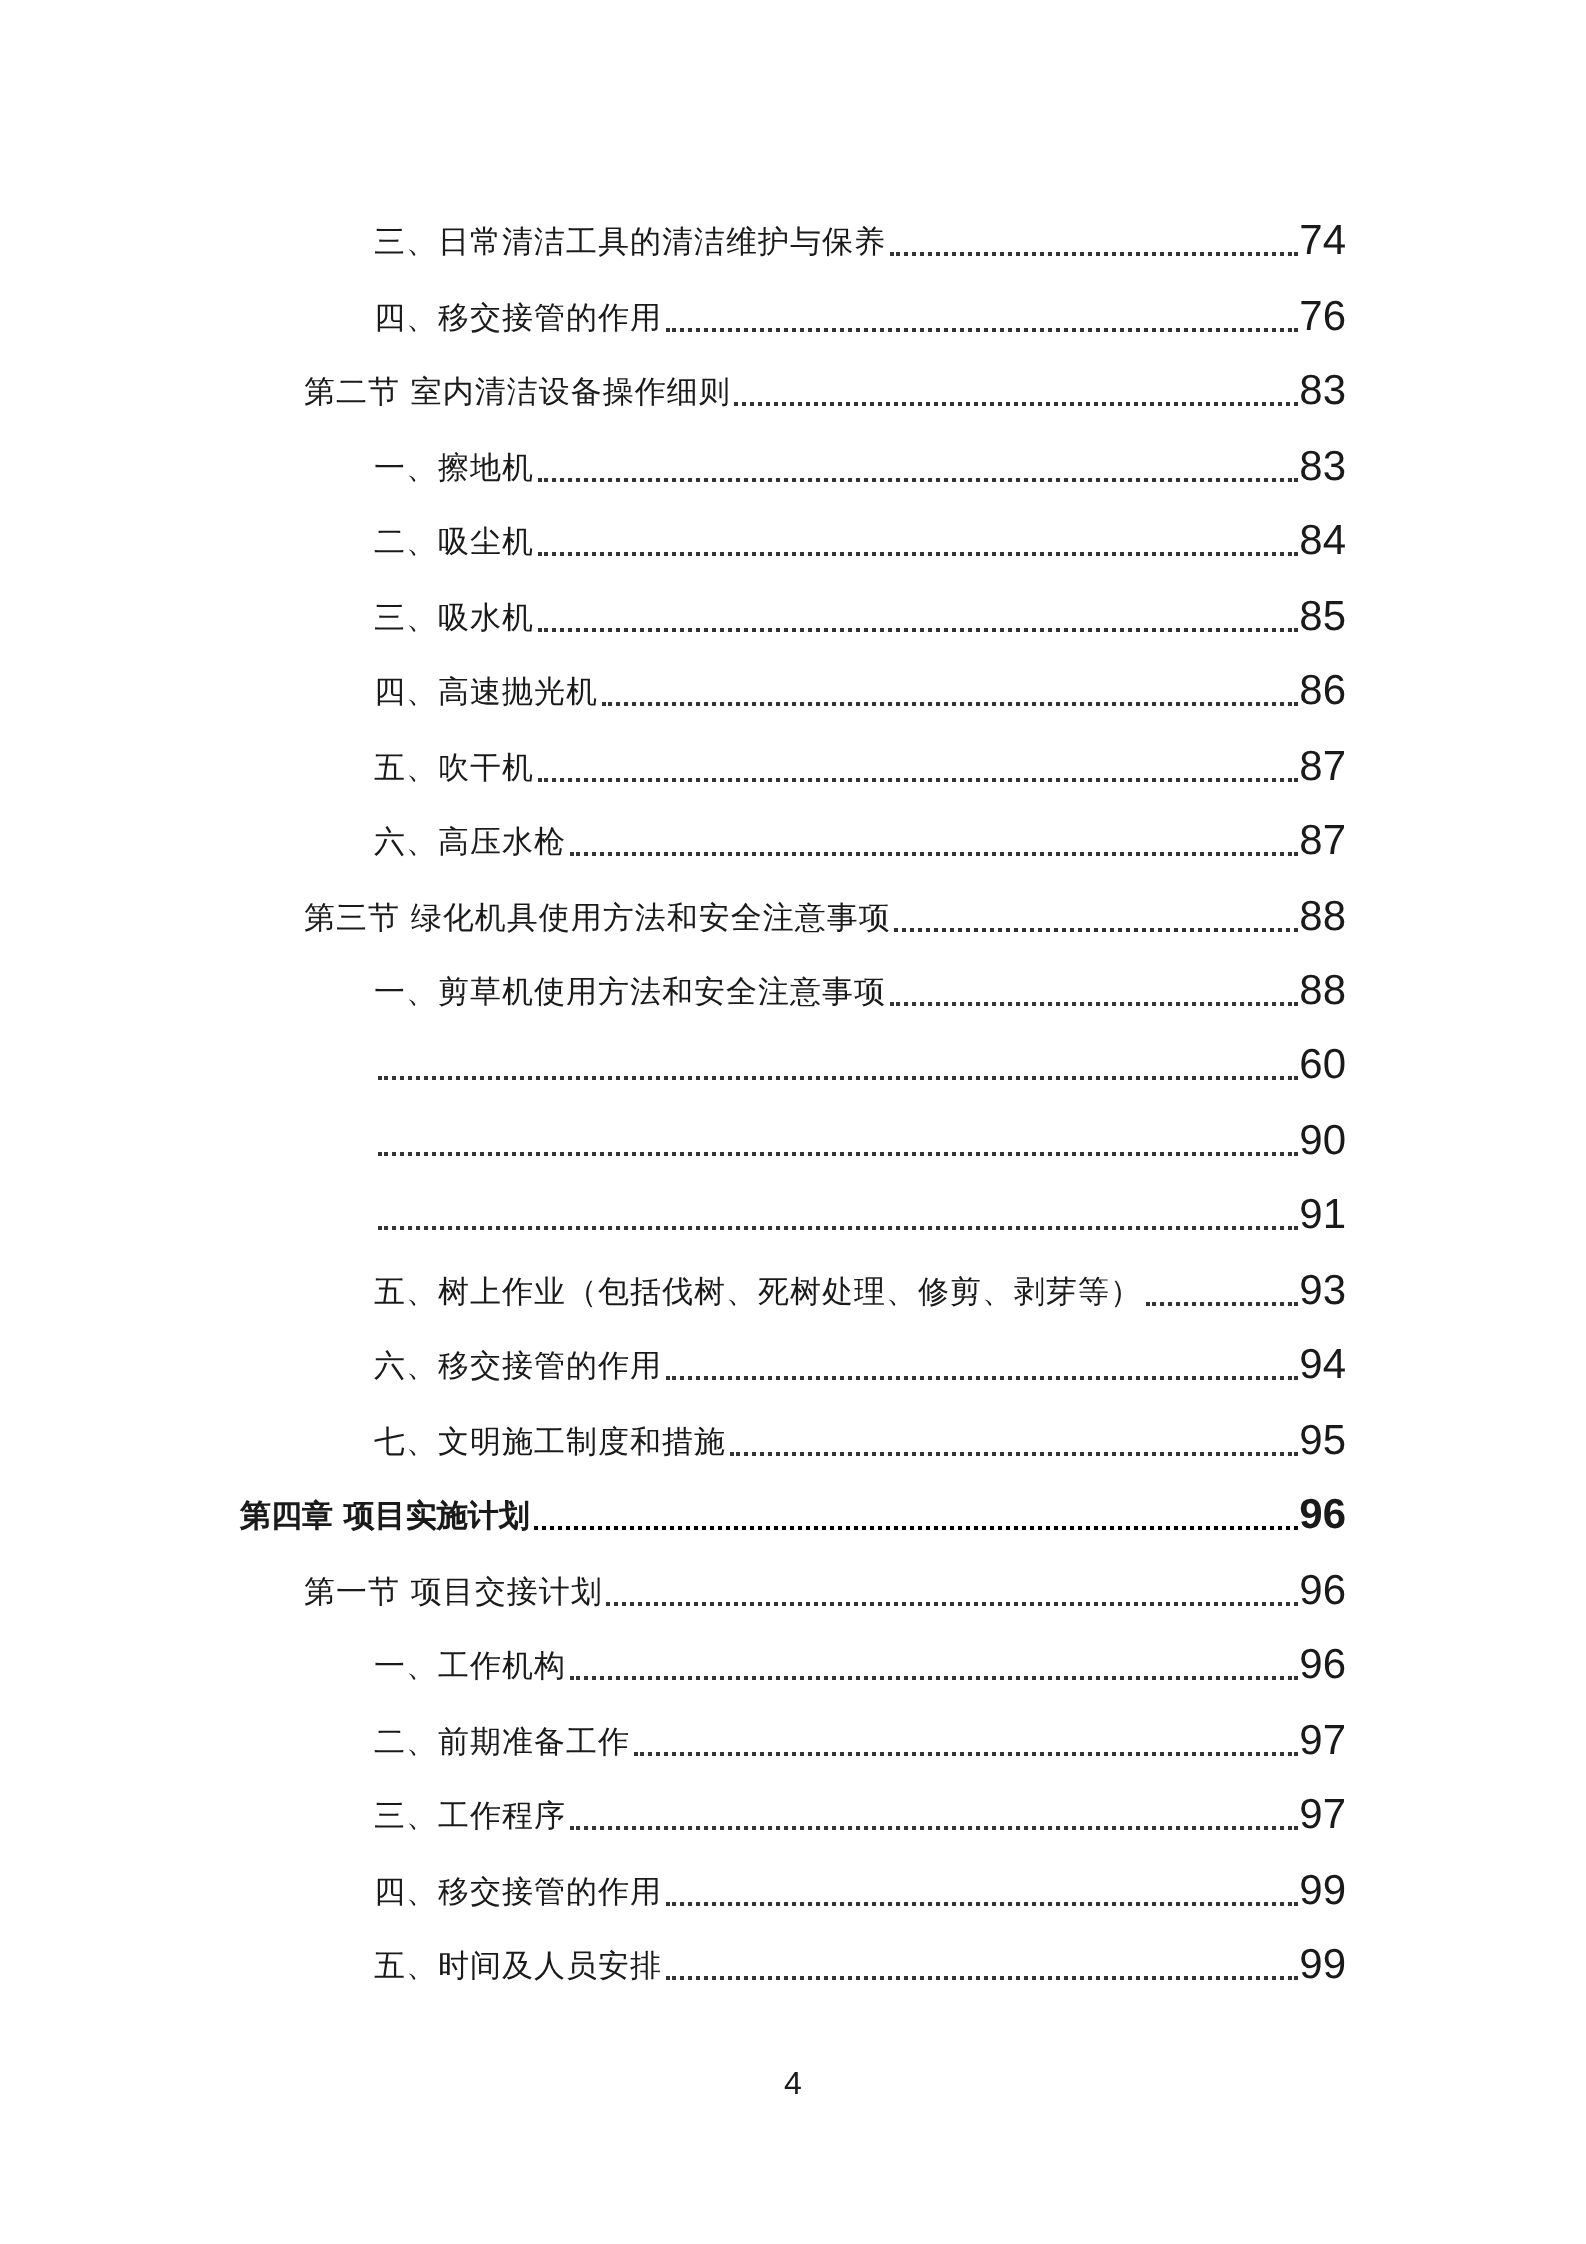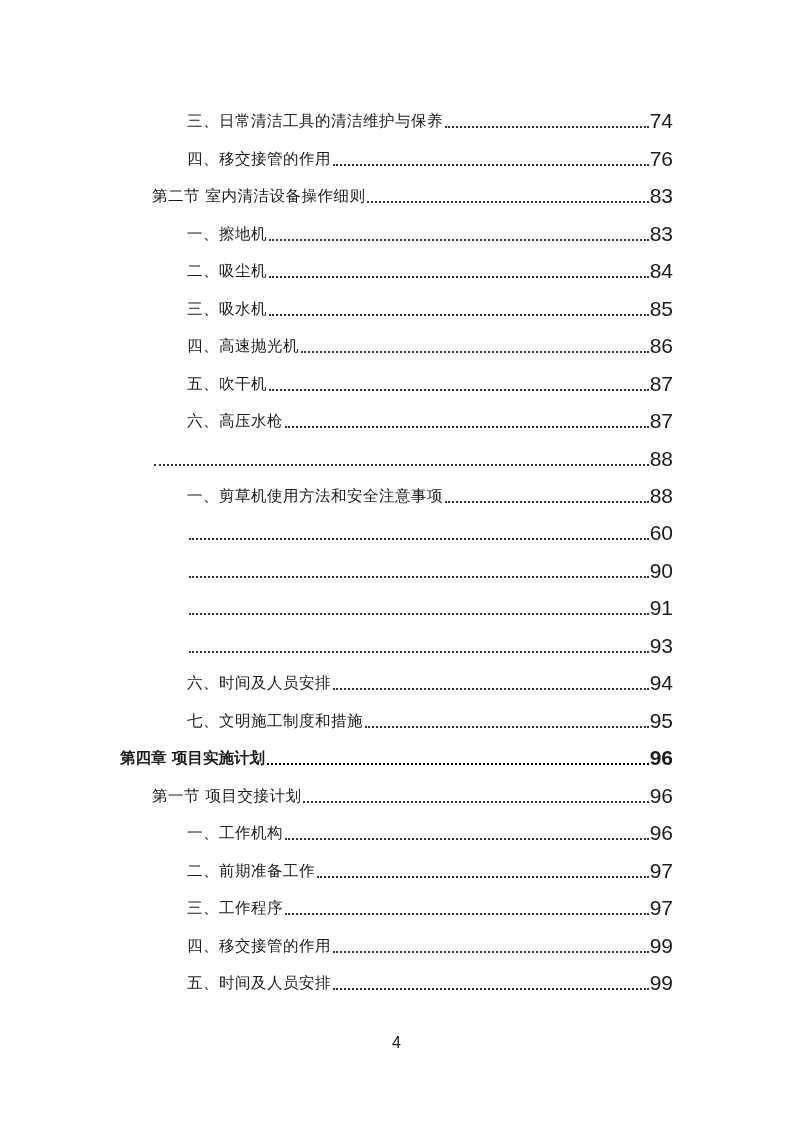--- a/index.html
+++ b/index.html
@@ -63,20 +63,21 @@
       <span class="label">五、吹干机</span>
       <span class="leader"></span>
       <span class="page">87</span>
     </div>
   <div class="row lvl3" style="top:407px">
       <span class="label">六、高压水枪</span>
       <span class="leader"></span>
       <span class="page">87</span>
     </div>
   <div class="row lvl2" style="top:445px">
+      <span class="label">第三节  绿化机具使用方法和安全注意事项</span>
       <span class="leader"></span>
       <span class="page">88</span>
     </div>
   <div class="row lvl3" style="top:482px">
       <span class="label">一、剪草机使用方法和安全注意事项</span>
       <span class="leader"></span>
       <span class="page">88</span>
     </div>
   <div class="row lvl3" style="top:519px">
       <span class="leader"></span>
@@ -84,25 +85,26 @@
     </div>
   <div class="row lvl3" style="top:557px">
       <span class="leader"></span>
       <span class="page">90</span>
     </div>
   <div class="row lvl3" style="top:594px">
       <span class="leader"></span>
       <span class="page">91</span>
     </div>
   <div class="row lvl3" style="top:632px">
+      <span class="label">五、树上作业（包括伐树、死树处理、修剪、剥芽等）</span>
       <span class="leader"></span>
       <span class="page">93</span>
     </div>
   <div class="row lvl3" style="top:669px">
-      <span class="label">六、时间及人员安排</span>
+      <span class="label">六、移交接管的作用</span>
       <span class="leader"></span>
       <span class="page">94</span>
     </div>
   <div class="row lvl3" style="top:707px">
       <span class="label">七、文明施工制度和措施</span>
       <span class="leader"></span>
       <span class="page">95</span>
     </div>
   <div class="row lvl1" style="top:744px">
       <span class="label">第四章  项目实施计划</span>

